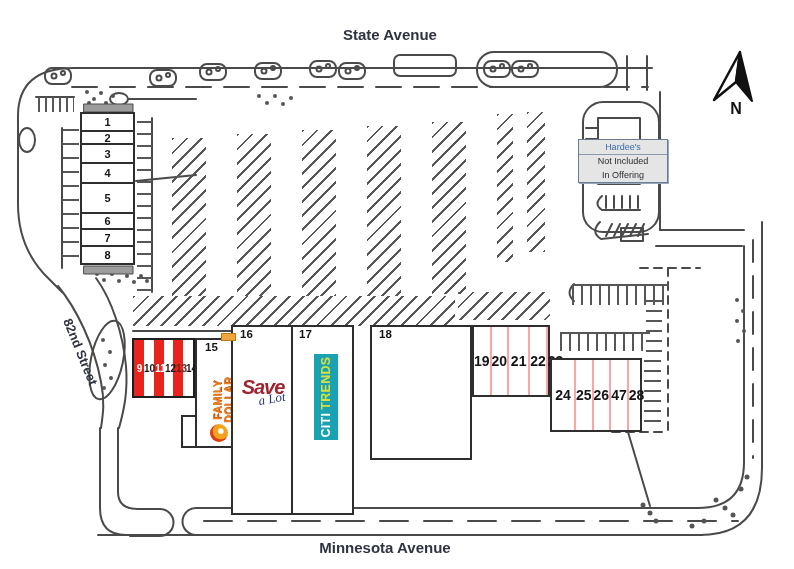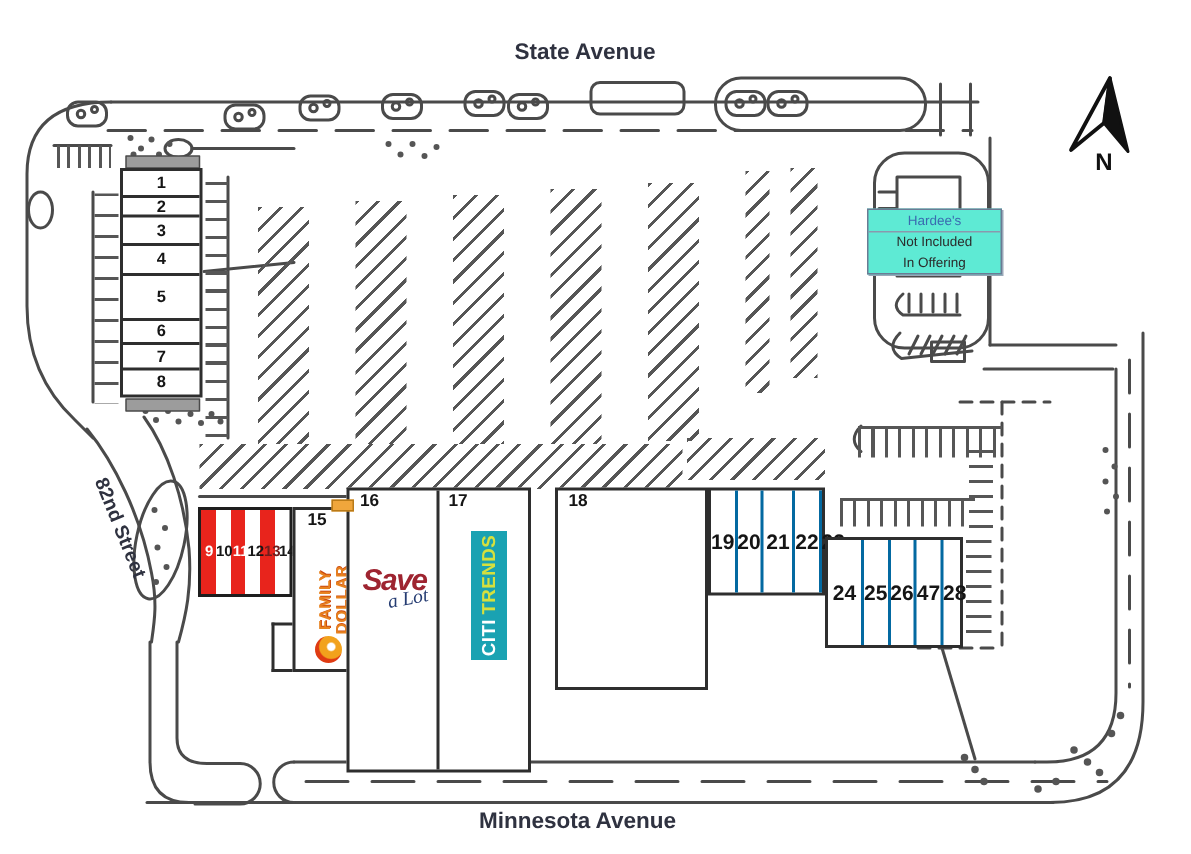--- a/index.html
+++ b/index.html
@@ -21,42 +21,42 @@
   .sn{position:absolute;top:50%;transform:translateY(-50%);width:11px;text-align:center;
       font-size:10px;font-weight:700}
   
   .hatch{position:absolute;z-index:1;background:repeating-linear-gradient(135deg,#565656 0 2px,transparent 2px 10px)}
   .vticks{position:absolute;z-index:1;border-top:2px solid #565656;
           background:repeating-linear-gradient(90deg,#565656 0 2px,transparent 2px 9px)}
   .hticks{position:absolute;z-index:1;background:repeating-linear-gradient(180deg,#565656 0 2px,transparent 2px 12px)}
   
   .street{position:absolute;font-weight:700;color:#2f3240;font-size:15px;text-align:center;z-index:4}
   
-  #note{left:578px;top:139px;width:88px;background:#5eead4;border:1px solid #6b7b94;z-index:5;
+  #note{left:578px;top:139px;width:88px;background:#e5e5e5;border:1px solid #6b7b94;z-index:5;
         box-shadow:1px 1px 0 #9aa7b8}
   #note .row1{font-size:9px;line-height:14px;text-align:center;color:#3a6bb0;border-bottom:1px solid #8a99ad}
   #note .rown{font-size:9px;line-height:13.5px;text-align:center;color:#2b2b2b}
   
   .fdlogo{position:absolute;left:-9px;top:47px;width:74px;height:26px;transform:rotate(-90deg);
           text-align:center;font-weight:900;font-size:10.5px;line-height:11px;letter-spacing:.4px;
           color:#e8821e;text-shadow:.6px .6px 0 #cc4a10}
   .fdsun{position:absolute;left:13px;top:84px;width:18px;height:18px;border-radius:50%;
          background:radial-gradient(circle at 60% 40%,#fff 0 15%,#f2a21c 22% 50%,#df3b12 56% 100%)}
   .save1{font-size:20px;font-weight:900;font-style:italic;color:#9e2430;letter-spacing:-1px;line-height:20px}
   .save2{font-family:"Liberation Serif",serif;font-style:italic;font-size:13px;color:#253c72;
          margin-top:-6px;margin-left:18px;transform:rotate(-10deg)}
   .citibox{position:absolute;left:50px;top:58px;width:86px;height:24px;transform:rotate(-90deg);
            background:#1aa2b2;display:flex;align-items:center;justify-content:center;gap:3px;
            font-weight:800;font-size:12.5px;letter-spacing:.3px}
   .cvs1{font-size:27px;font-weight:900;color:#c42032;letter-spacing:-2px;line-height:25px}
   .cvs2{font-size:11.5px;font-weight:800;color:#c42032;margin-top:-3px}
   
   .rowbld{display:flex}
   .cell{display:flex;align-items:center;justify-content:center;font-size:14px;font-weight:700;box-sizing:border-box}
-  .cell + .cell{border-left:2px solid #0369a1}
+  .cell + .cell{border-left:2px solid #fca5a5}
   #compassN{left:723px;top:100px;width:26px;text-align:center;font-weight:800;font-size:16px;color:#111;z-index:4}
   .roofmark{position:absolute;left:221px;top:333px;width:13px;height:6px;background:#f0a63c;
             border:1px solid #b97a18;z-index:4}
 </style>
 </head>
 <body>
 
 <svg class="lines" width="794" height="569" viewBox="0 0 794 569">
   <g stroke="#4a4a4a" stroke-width="2" fill="none" stroke-linecap="round" stroke-linejoin="round">
     <g>

